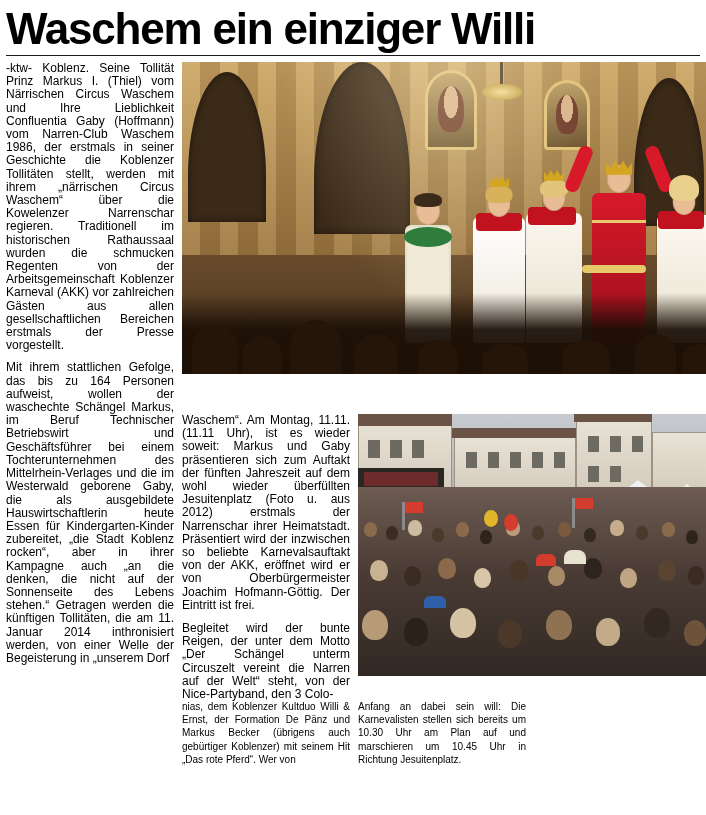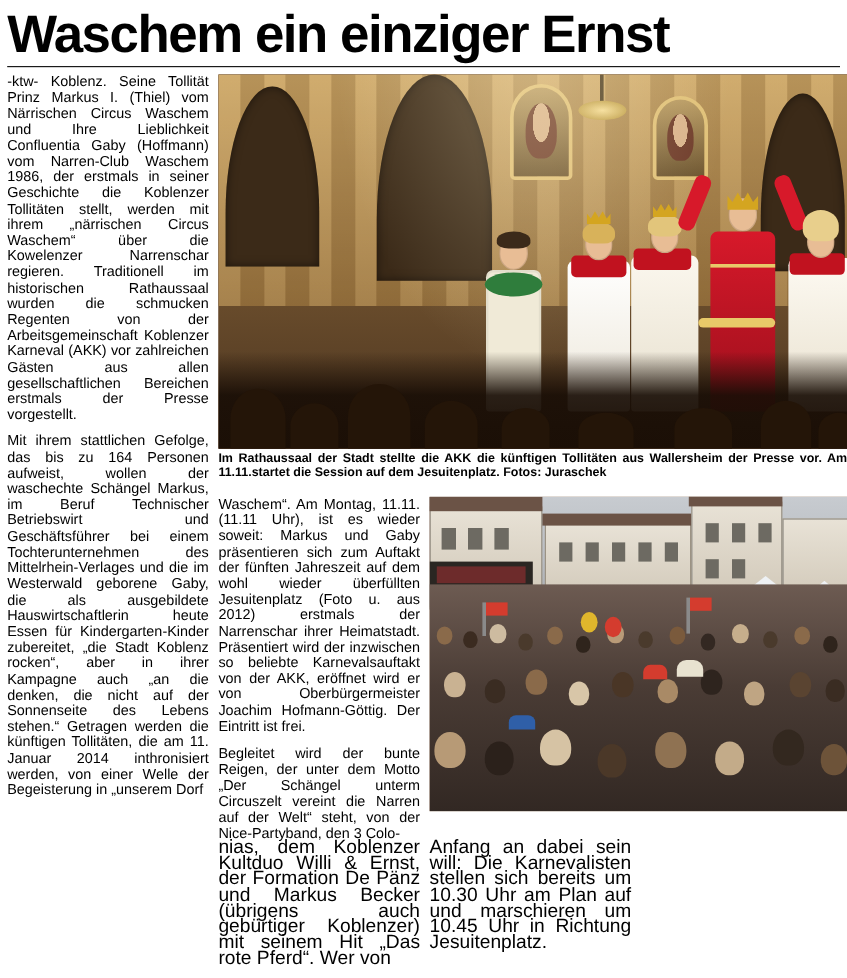--- a/index.html
+++ b/index.html
@@ -130,21 +130,21 @@
   .bottom-row {
     position: absolute;
     left: 176px;
     top: 638px;
     width: 524px;
   }
   .bot-col {
     position: absolute;
     top: 0;
     width: 168px;
-    font-size: 16px;
+    font-size: 10px;
     line-height: 13.2px;
     text-align: justify;
     -webkit-hyphens: auto;
     hyphens: auto;
   }
   .bot-col p { margin: 0; }
   .bot-1 { left: 0; }
   .bot-2 { left: 176px; }
   .bot-3 { left: 352px; }
 
@@ -260,21 +260,21 @@
   .balloon {
     position: absolute; width: 14px; height: 17px; border-radius: 50%;
   }
 </style>
 </head>
 <body>
 
 <div class="page">
 
 
-  <h1 class="headline">Waschem ein einziger Ernst</h1>
+  <h1 class="headline">Waschem ein einziger Willi</h1>
   <div class="rule-under-head"></div>
 
   <div class="body-area">
 
     <div class="col col-1">
       <p>-ktw- Koblenz. Seine Tollität Prinz Markus I. (Thiel) vom Närrischen Circus Waschem und Ihre Lieblichkeit Confluentia Gaby (Hoffmann) vom Narren-Club Waschem 1986, der erstmals in seiner Geschichte die Koblenzer Tollitäten stellt, werden mit ihrem „närrischen Circus Waschem“ über die Kowelenzer Narrenschar regieren. Traditionell im historischen Rathaussaal wurden die schmucken Regenten von der Arbeitsgemeinschaft Koblenzer Karneval (AKK) vor zahlreichen Gästen aus allen gesellschaftlichen Bereichen erstmals der Presse vorgestellt.</p>
       <p>Mit ihrem stattlichen Gefolge, das bis zu 164 Personen aufweist, wollen der waschechte Schängel Markus, im Beruf Technischer Betriebswirt und Geschäftsführer bei einem Tochterunternehmen des Mittelrhein-Verlages und die im Westerwald geborene Gaby, die als ausgebildete Hauswirtschaftlerin heute Essen für Kindergarten-Kinder zubereitet, „die Stadt Koblenz rocken“, aber in ihrer Kampagne auch „an die denken, die nicht auf der Sonnenseite des Lebens stehen.“ Getragen werden die künftigen Tollitäten, die am 11. Januar 2014 inthronisiert werden, von einer Welle der Begeisterung in „unserem Dorf</p>
     </div>
 
     <div class="photo-top">
@@ -340,24 +340,20 @@
         <div class="head-dark" style="left:60px;  width:40px; height:38px;"></div>
         <div class="head-dark" style="left:108px; width:52px; height:54px;"></div>
         <div class="head-dark" style="left:172px; width:44px; height:40px;"></div>
         <div class="head-dark" style="left:236px; width:40px; height:34px;"></div>
         <div class="head-dark" style="left:300px; width:46px; height:30px;"></div>
         <div class="head-dark" style="left:380px; width:48px; height:34px;"></div>
         <div class="head-dark" style="left:452px; width:42px; height:40px;"></div>
         <div class="head-dark" style="left:500px; width:34px; height:30px;"></div>
       </div>
 
-      <div class="caption">
-        <span>Im Rathaussaal der Stadt stellte die AKK die künftigen Tollitäten aus Wallersheim der Presse vor. Am 11.11.startet die Session auf dem Jesuitenplatz.</span>
-        <span class="credit">Fotos: Juraschek</span>
-      </div>
     </div>
 
     <div class="col col-2">
       <p>Waschem“. Am Montag, 11.11. (11.11 Uhr), ist es wieder soweit: Markus und Gaby präsentieren sich zum Auftakt der fünften Jahreszeit auf dem wohl wieder überfüllten Jesuitenplatz (Foto u. aus 2012) erstmals der Narrenschar ihrer Heimatstadt. Präsentiert wird der inzwischen so beliebte Karnevalsauftakt von der AKK, eröffnet wird er von Oberbürgermeister Joachim Hofmann-Göttig. Der Eintritt ist frei.</p>
     </div>
 
     <div class="photo-right">
       <div class="pic">
         <div class="sq-sky"></div>
 

